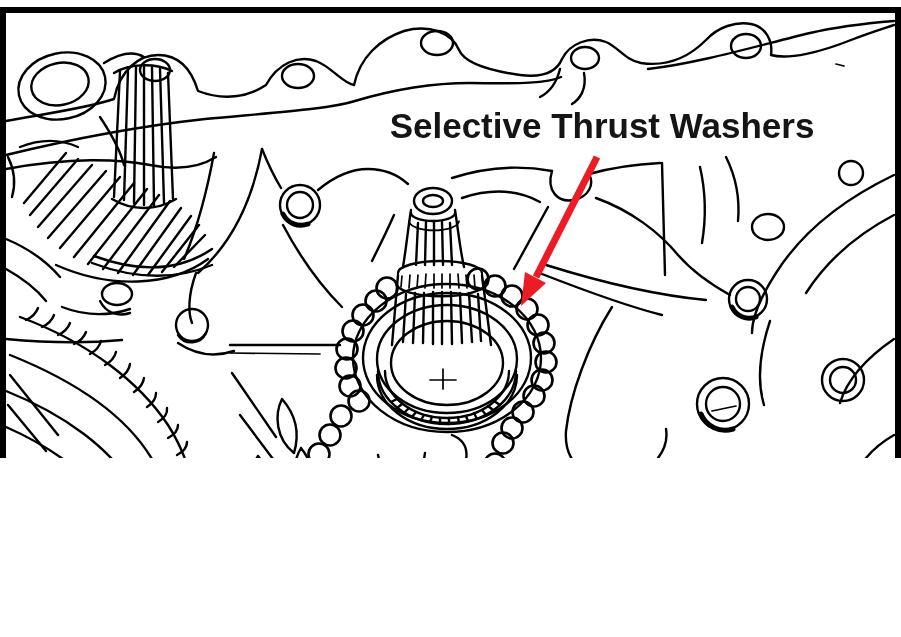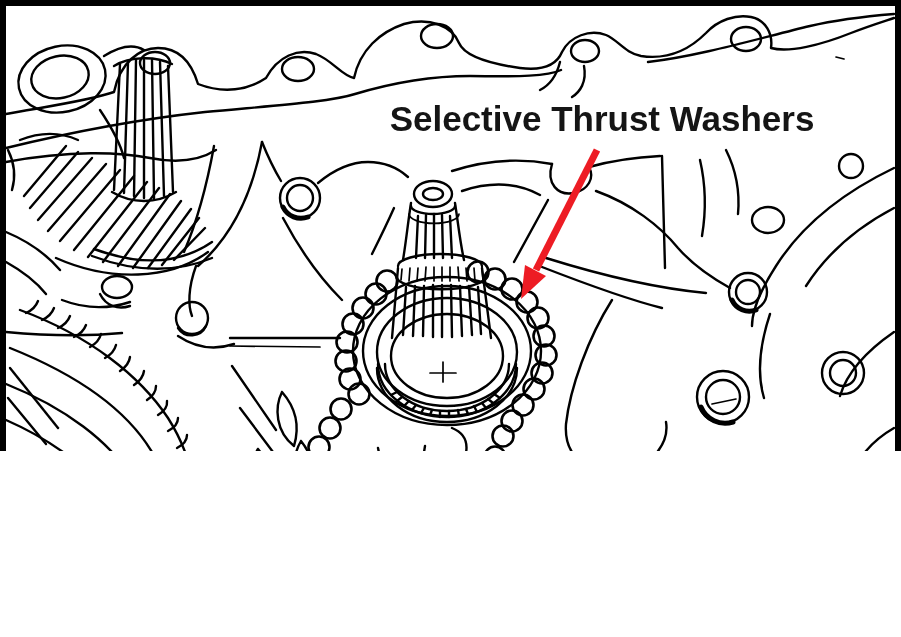--- a/index.html
+++ b/index.html
@@ -2,20 +2,21 @@
 <html><head>
 <meta charset="utf-8">
 <style>
   html,body{margin:0;padding:0;background:#ffffff;}
   .frame{
     position:relative;
     width:901px;height:451px;
     background:#ffffff;
     overflow:hidden;
     font-family:"Liberation Sans", sans-serif;
+    margin-top:7px;
   }
   .frame svg{position:absolute;left:0;top:0;}
   
   svg .ln{fill:none;stroke:#000;stroke-width:2.4;stroke-linecap:round;stroke-linejoin:round;}
   svg .thin{stroke-width:1.7;}
   svg .thick{stroke-width:5;}
   svg .band{stroke-width:7;}
   svg .chain{fill:none;stroke:#000;stroke-width:2.6;}
   svg .caption{
     font-family:"Liberation Sans", sans-serif;

